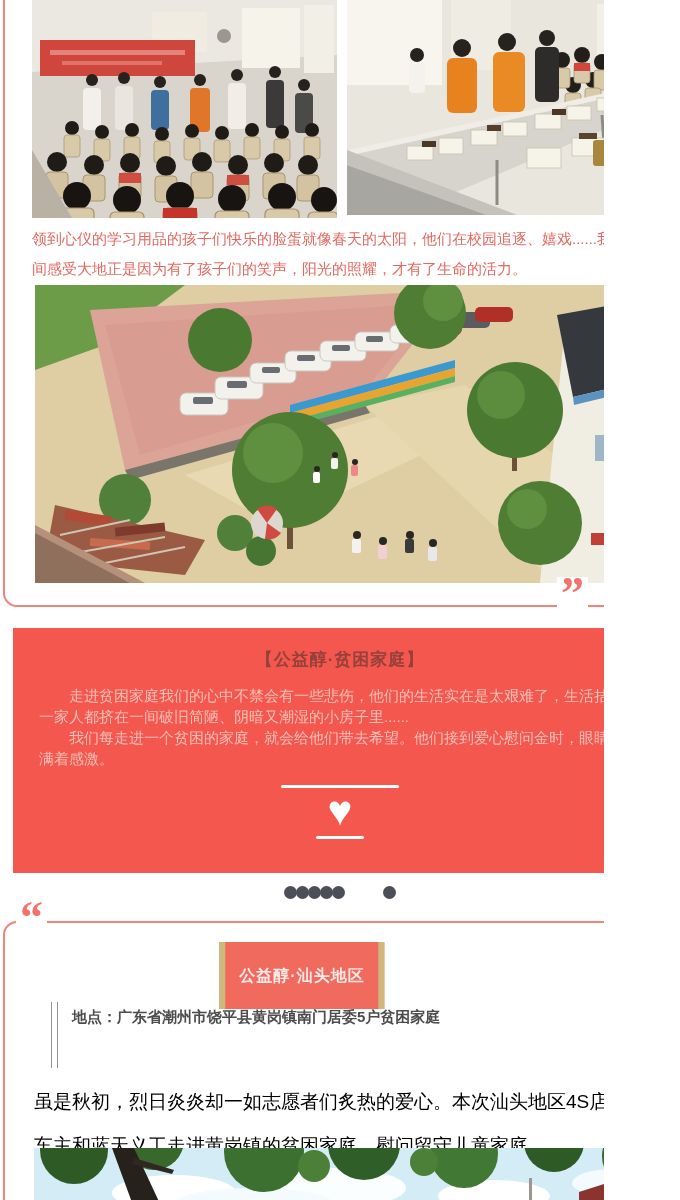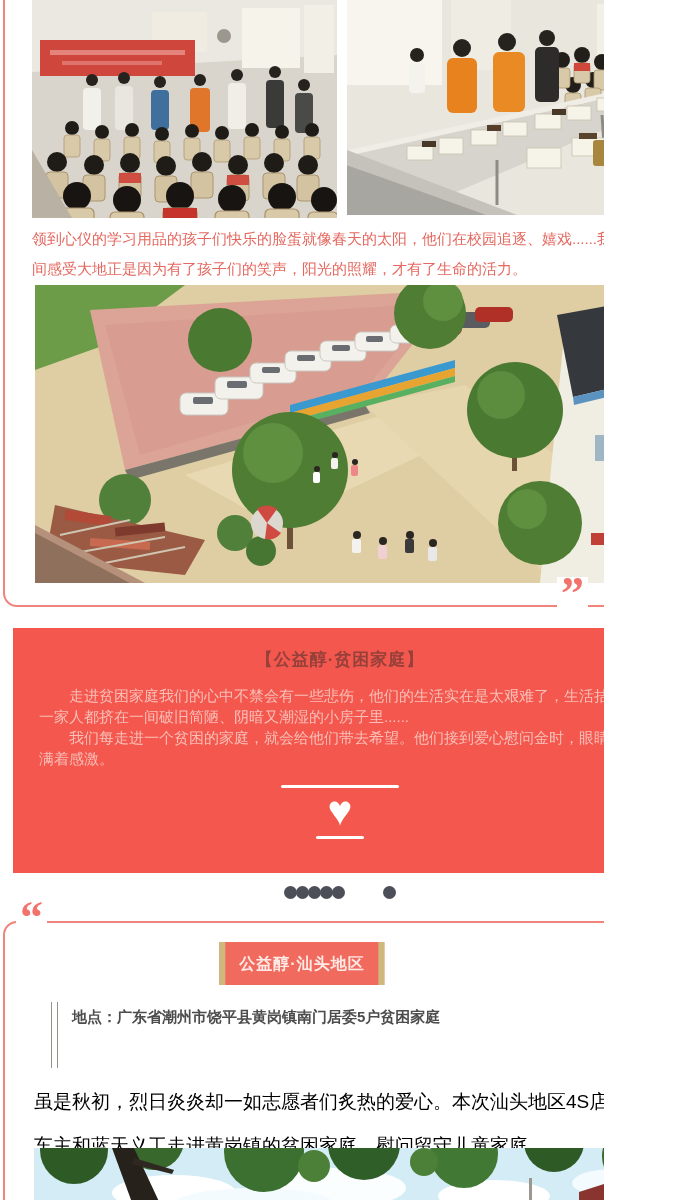--- a/index.html
+++ b/index.html
@@ -34,21 +34,21 @@
   .orn-line2{width:48px;height:3px;background:#fff;border-radius:2px;margin-top:2px;}
   .orn-heart{color:#fff;font-size:42px;line-height:46px;height:46px;}
   
   .dots-row{left:0;top:886px;width:680px;display:flex;justify-content:center;align-items:center;}
   .dot{width:13px;height:13px;border-radius:50%;background:#4c4e58;margin:0 -0.5px;}
   .dot-single{margin-left:38px;}
   
   .badge{left:50%;top:942px;transform:translateX(-50%);background:#f06a5e;
         border-left:6px solid #cfb87c;border-right:6px solid #cfb87c;
         color:#ffe9e5;font-size:16px;font-weight:bold;letter-spacing:1px;
-        height:35px;line-height:35px;padding:4px 14px;white-space:nowrap;z-index:4;}
+        height:35px;line-height:35px;padding:16px 14px;white-space:nowrap;z-index:4;}
   .info-block{left:36px;top:1000px;display:flex;padding-left:15px;}
   .info-bars{width:5px;border-left:1.5px solid #8f948c;border-right:1.5px solid #8f948c;
         height:66px;margin-top:2px;}
   .info-lines{margin-left:14px;}
   .info-lines p{margin:0;font-size:15px;font-weight:bold;color:#4c4c4c;line-height:33px;white-space:nowrap;}
   .para2{left:34px;top:1080px;width:614px;font-size:19px;line-height:44px;color:#000000;}
 </style>
 </head>
 <body>
 

